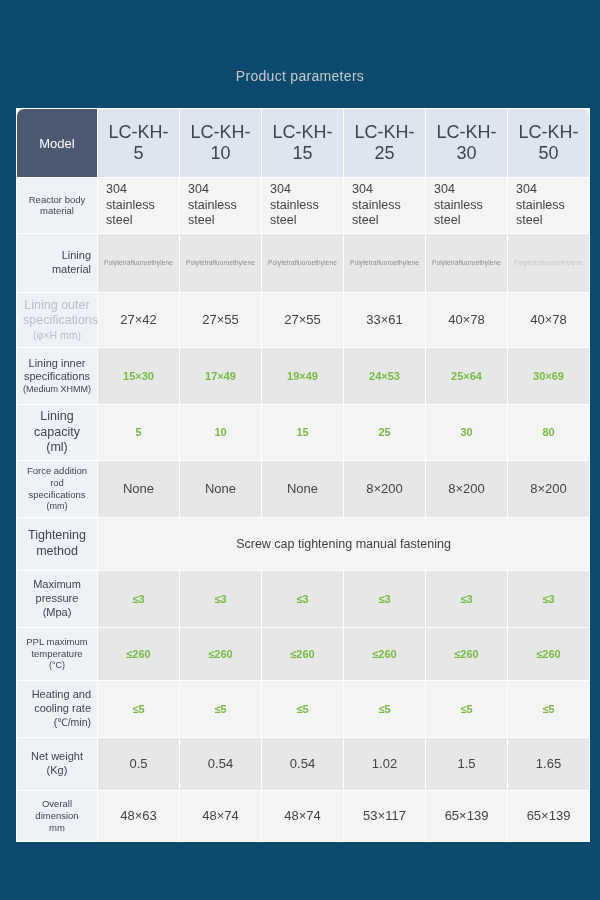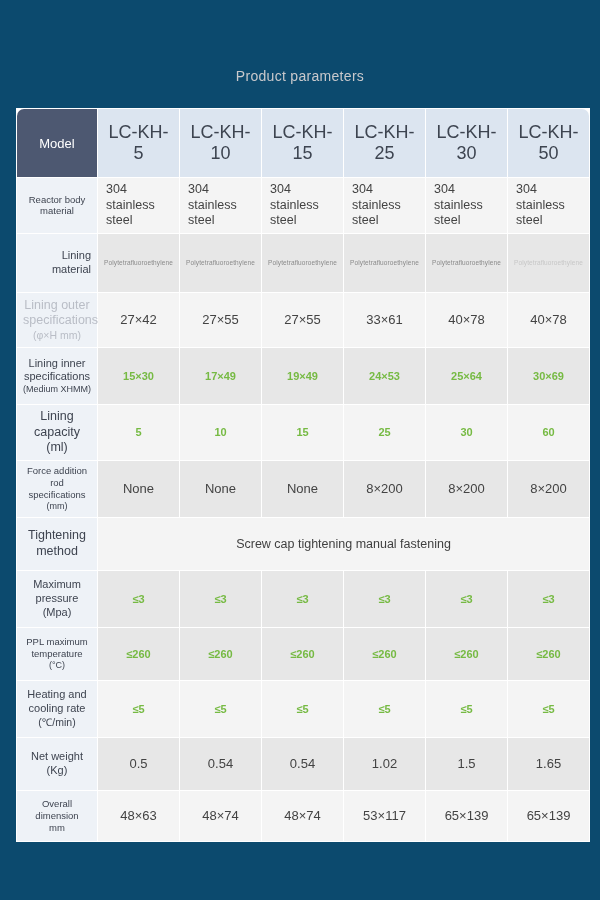--- a/index.html
+++ b/index.html
@@ -219,21 +219,21 @@
           <tr>
             <td class="lbl sz-lg" style="height: 52px;">
               <span class="l1">Lining capacity</span>
               <span class="l1">(ml)</span>
             </td>
             <td class="val rowA green">5</td>
             <td class="val rowA green">10</td>
             <td class="val rowA green">15</td>
             <td class="val rowA green">25</td>
             <td class="val rowA green">30</td>
-            <td class="val rowA green">60</td>
+            <td class="val rowA green">80</td>
           </tr>
           <tr>
             <td class="lbl sz-sm" style="height: 56px;">
               <span class="l1">Force addition</span>
               <span class="l1">rod</span>
               <span class="l1">specifications</span>
               <span class="sub">(mm)</span>
             </td>
             <td class="val rowB">None</td>
             <td class="val rowB">None</td>
@@ -269,21 +269,21 @@
               <span class="sub">(°C)</span>
             </td>
             <td class="val rowB green">≤260</td>
             <td class="val rowB green">≤260</td>
             <td class="val rowB green">≤260</td>
             <td class="val rowB green">≤260</td>
             <td class="val rowB green">≤260</td>
             <td class="val rowB green">≤260</td>
           </tr>
           <tr>
-            <td class="lbl sz-md" style="height: 56px;">
+            <td class="lbl sz-md" style="height: 56px; text-align: right;">
               <span class="l1">Heating and</span>
               <span class="l1">cooling rate</span>
               <span class="sub-md">(℃/min)</span>
             </td>
             <td class="val rowA green">≤5</td>
             <td class="val rowA green">≤5</td>
             <td class="val rowA green">≤5</td>
             <td class="val rowA green">≤5</td>
             <td class="val rowA green">≤5</td>
             <td class="val rowA green">≤5</td>

